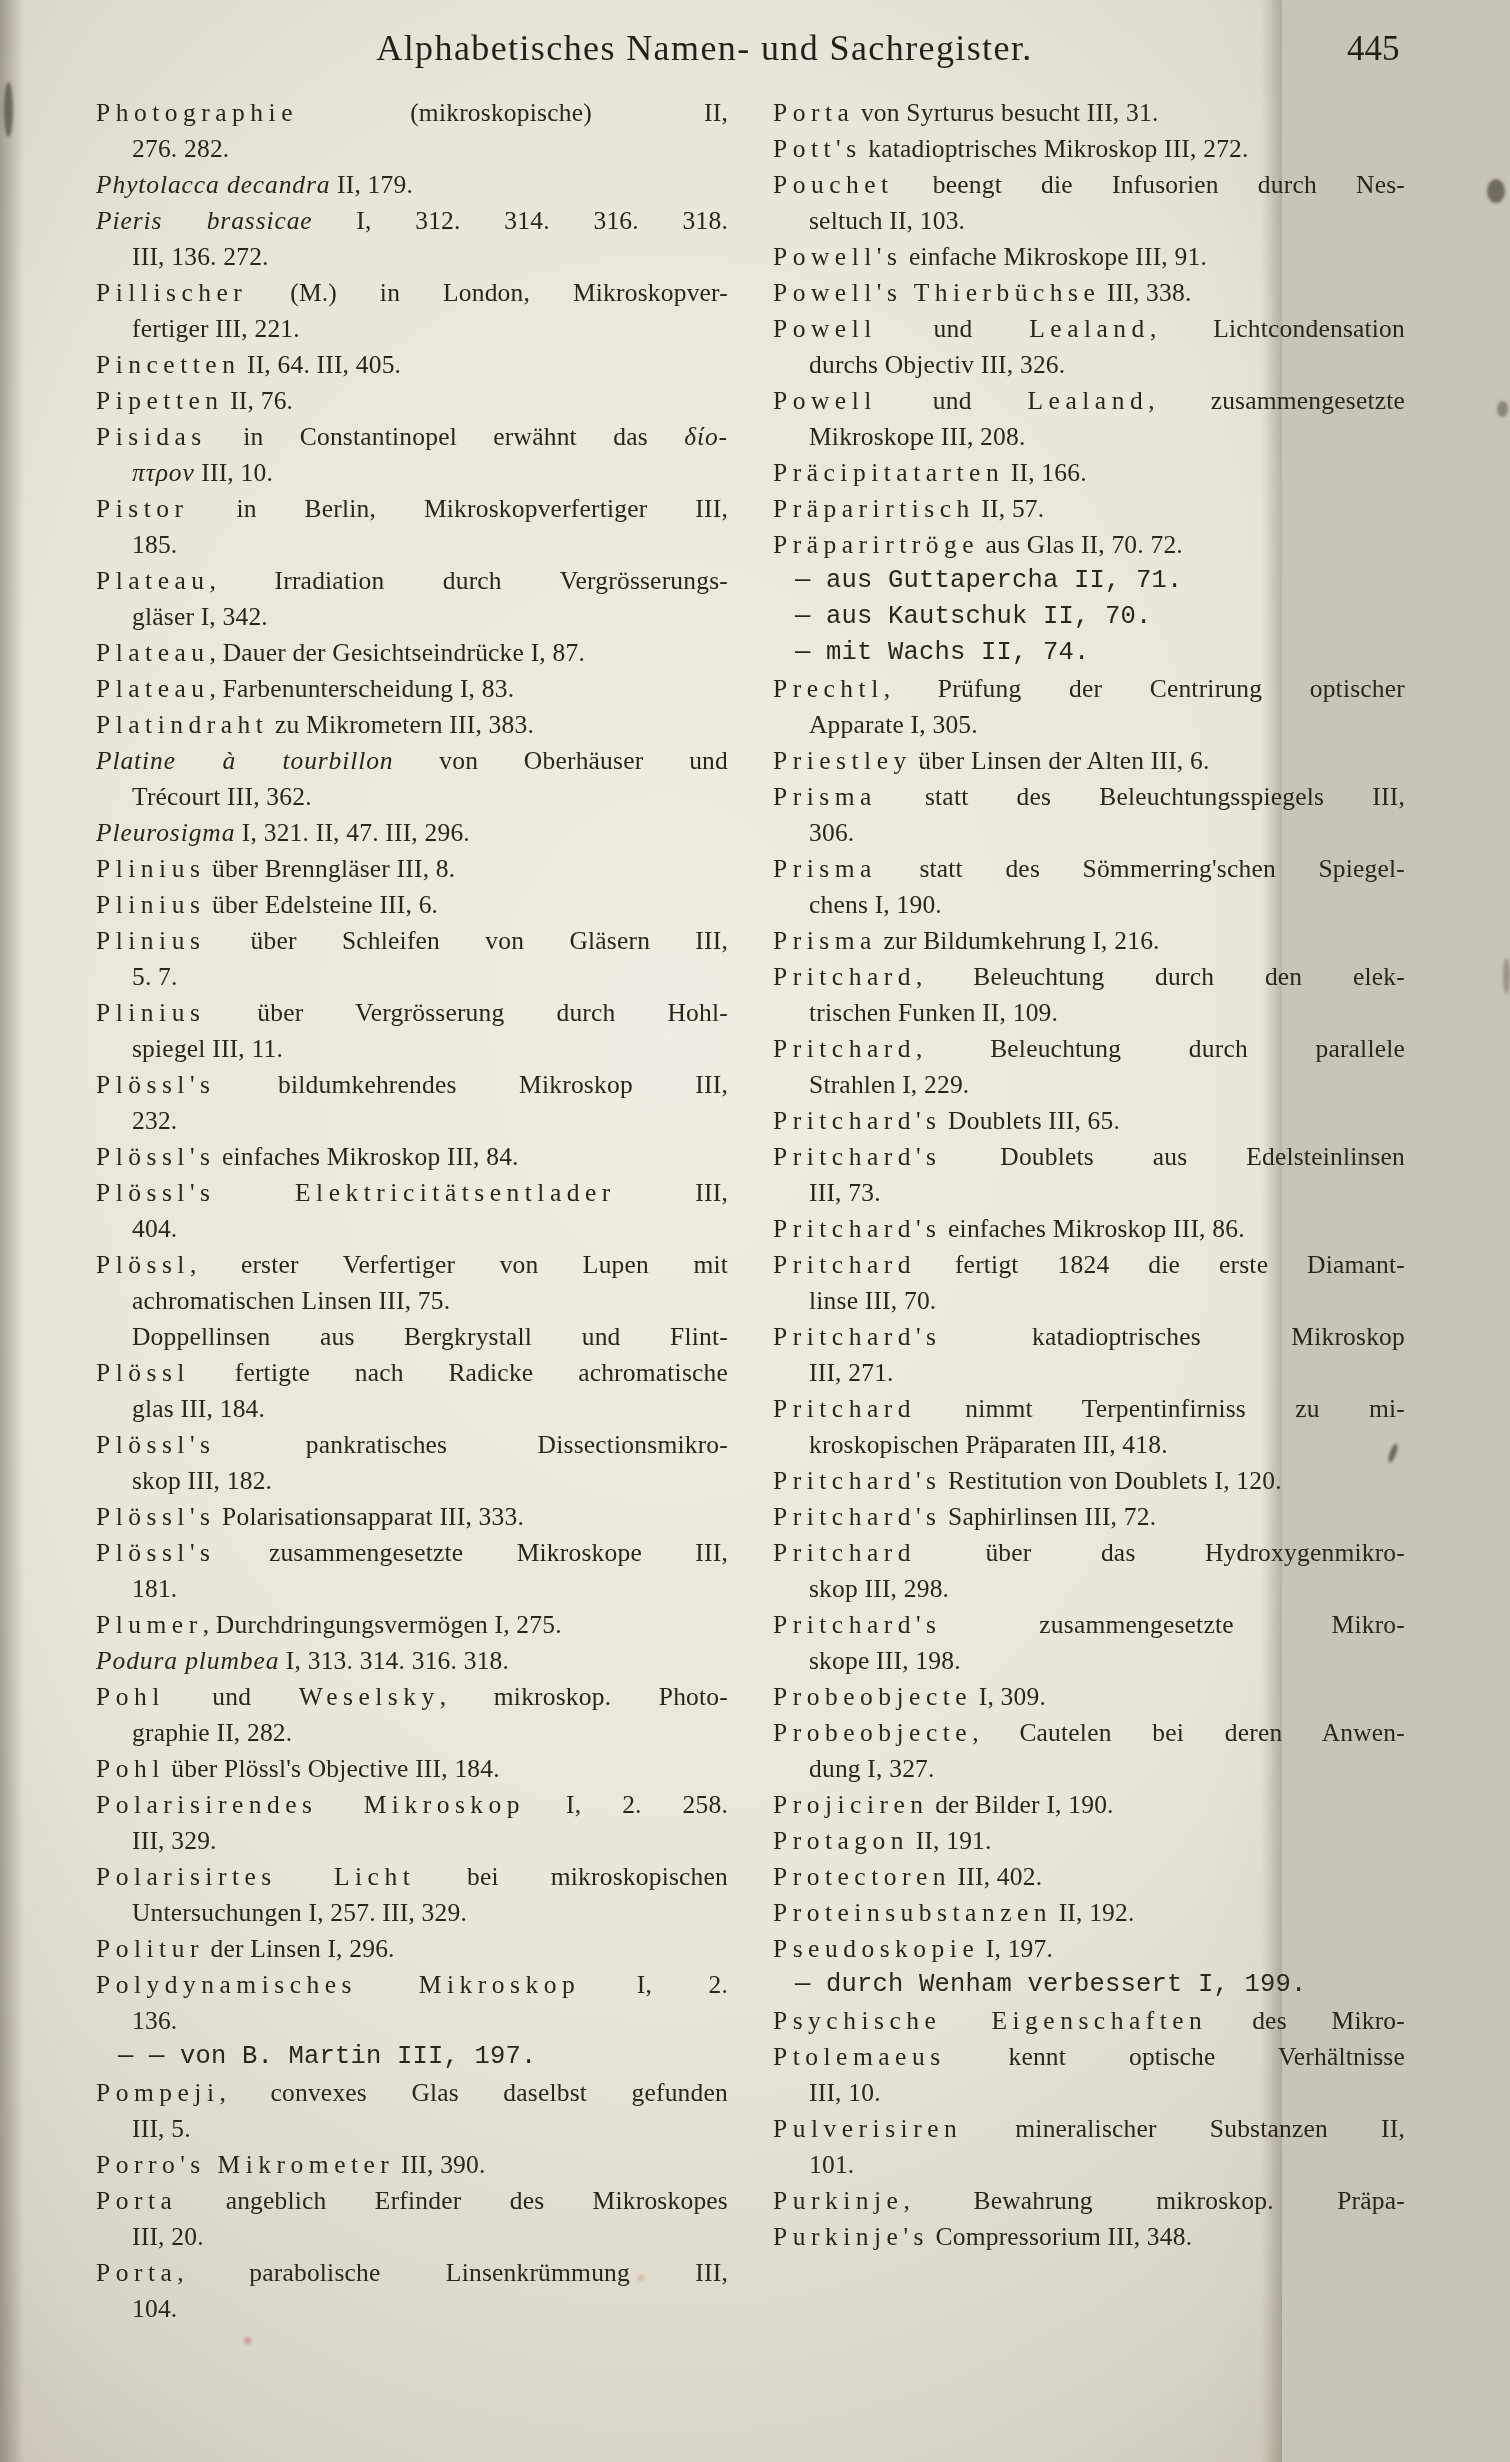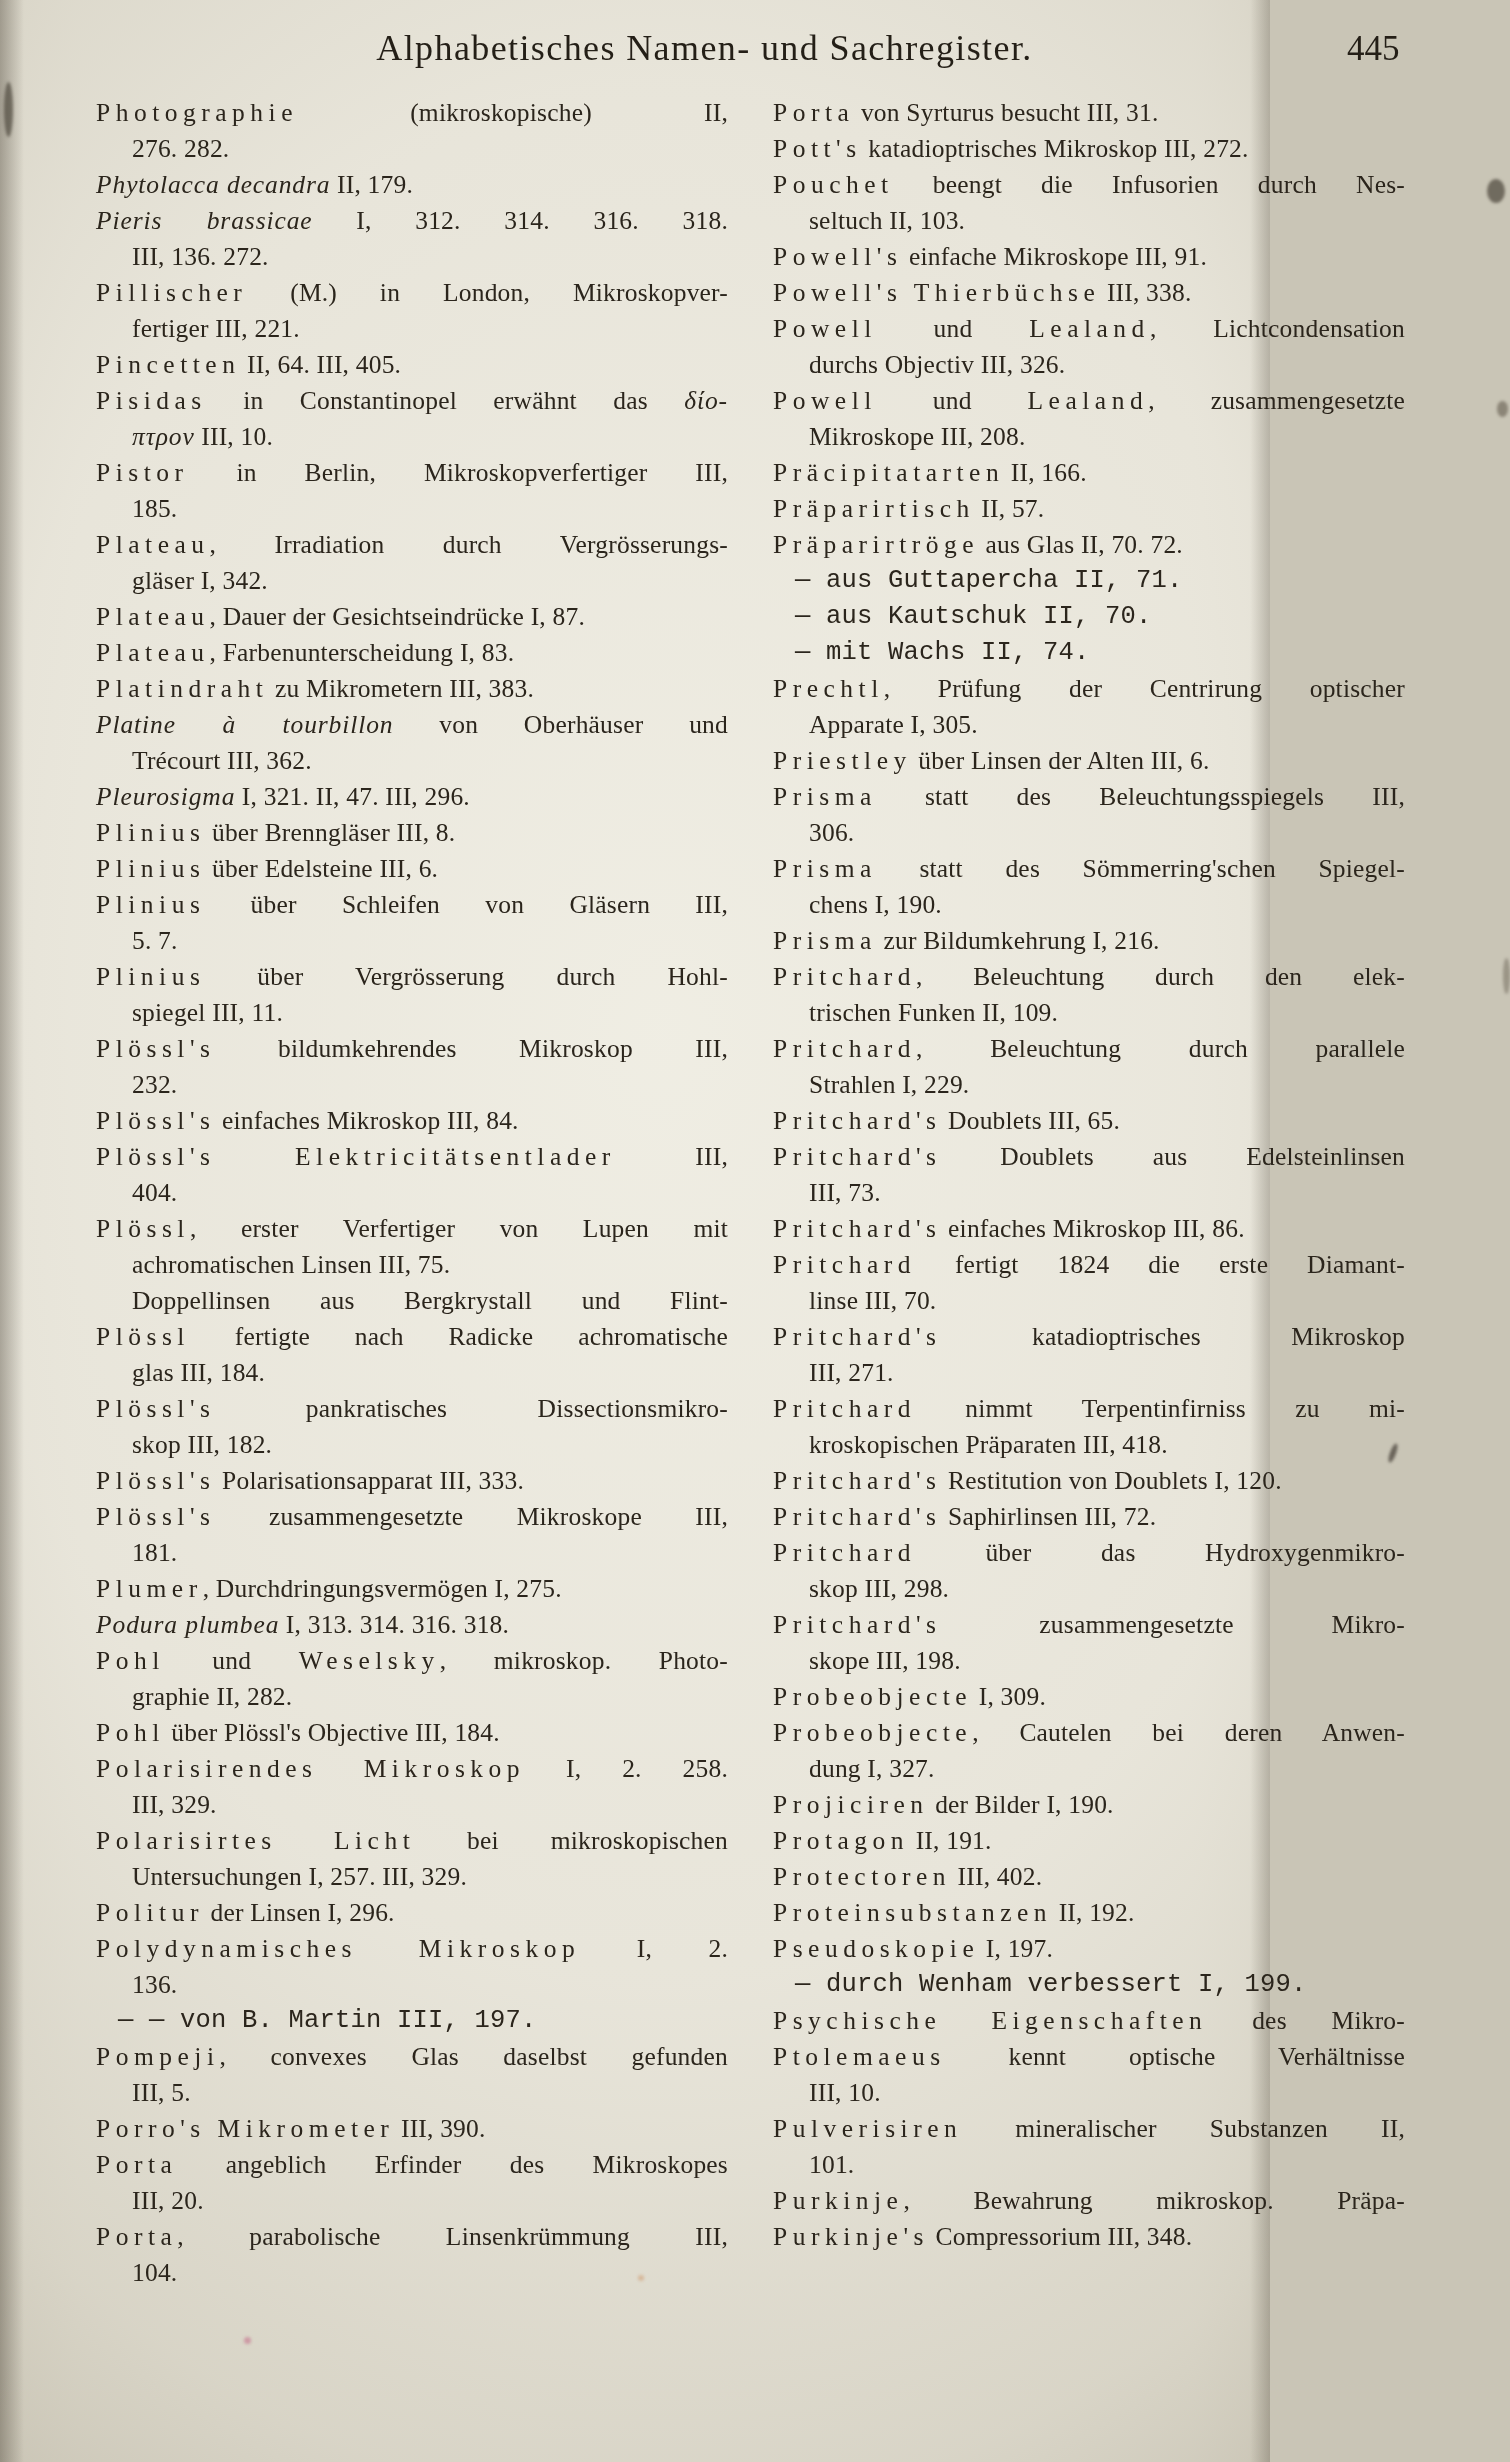--- a/index.html
+++ b/index.html
@@ -7,20 +7,21 @@
     width:1510px;height:2462px;position:relative;overflow:hidden;
     background:#c9c5b6;
     font-family:"Liberation Serif","DejaVu Serif",serif;
   }
   .paper{
     position:absolute;left:0;top:0;width:1270px;height:2462px;
     background:
       radial-gradient(ellipse 1277px 1733px at 52% 42%, rgba(240,238,228,.95) 0%, rgba(232,229,218,.9) 55%, rgba(214,210,196,.85) 85%, rgba(198,193,177,.9) 100%),
       linear-gradient(90deg, #b9b4a4 0%, #ddd9cc 2%, #e6e3d7 6%, #e6e3d7 94%, #d8d4c6 98%, #beb9a9 100%),
       #e3e0d4;
+    padding-left: 12px;
   }
   .gutter-shadow{
     position:absolute;left:0;top:0;width:24px;height:2462px;
     background:linear-gradient(90deg, rgba(60,52,40,.35), rgba(60,52,40,0));
     pointer-events:none;
   }
   .edge-shadow-right{
     position:absolute;right:0;top:0;width:20px;height:2462px;
     background:linear-gradient(270deg, rgba(70,62,48,.28), rgba(70,62,48,0));
     pointer-events:none;
@@ -78,20 +79,21 @@
     <div class="cols">
       <div class="col">
           <p class="line full"><span class="sp">Photographie</span><span class="n"> (mikroskopische) II,</span></p>
           <p class="line cont"><span class="n">276. 282.</span></p>
           <p class="line"><span class="it">Phytolacca decandra</span><span class="n"> II, 179.</span></p>
           <p class="line full"><span class="it">Pieris brassicae</span><span class="n"> I, 312. 314. 316. 318.</span></p>
           <p class="line cont"><span class="n">III, 136. 272.</span></p>
           <p class="line full"><span class="sp">Pillischer</span><span class="n"> (M.) in London, Mikroskopver-</span></p>
           <p class="line cont"><span class="n">fertiger III, 221.</span></p>
           <p class="line"><span class="sp">Pincetten</span><span class="n"> II, 64. III, 405.</span></p>
+          <p class="line"><span class="sp">Pipetten</span><span class="n"> II, 76.</span></p>
           <p class="line full"><span class="sp">Pisidas</span><span class="n"> in Constantinopel erwähnt das </span><span class="it">δίο-</span></p>
           <p class="line cont"><span class="it">πτρον</span><span class="n"> III, 10.</span></p>
           <p class="line full"><span class="sp">Pistor</span><span class="n"> in Berlin, Mikroskopverfertiger III,</span></p>
           <p class="line cont"><span class="n">185.</span></p>
           <p class="line full"><span class="sp">Plateau</span><span class="n">, Irradiation durch Vergrösserungs-</span></p>
           <p class="line cont"><span class="n">gläser I, 342.</span></p>
           <p class="line"><span class="sp">Plateau</span><span class="n">, Dauer der Gesichtseindrücke I, 87.</span></p>
           <p class="line"><span class="sp">Plateau</span><span class="n">, Farbenunterscheidung I, 83.</span></p>
           <p class="line"><span class="sp">Platindraht</span><span class="n"> zu Mikrometern III, 383.</span></p>
           <p class="line full"><span class="it">Platine à tourbillon</span><span class="n"> von Oberhäuser und</span></p>

